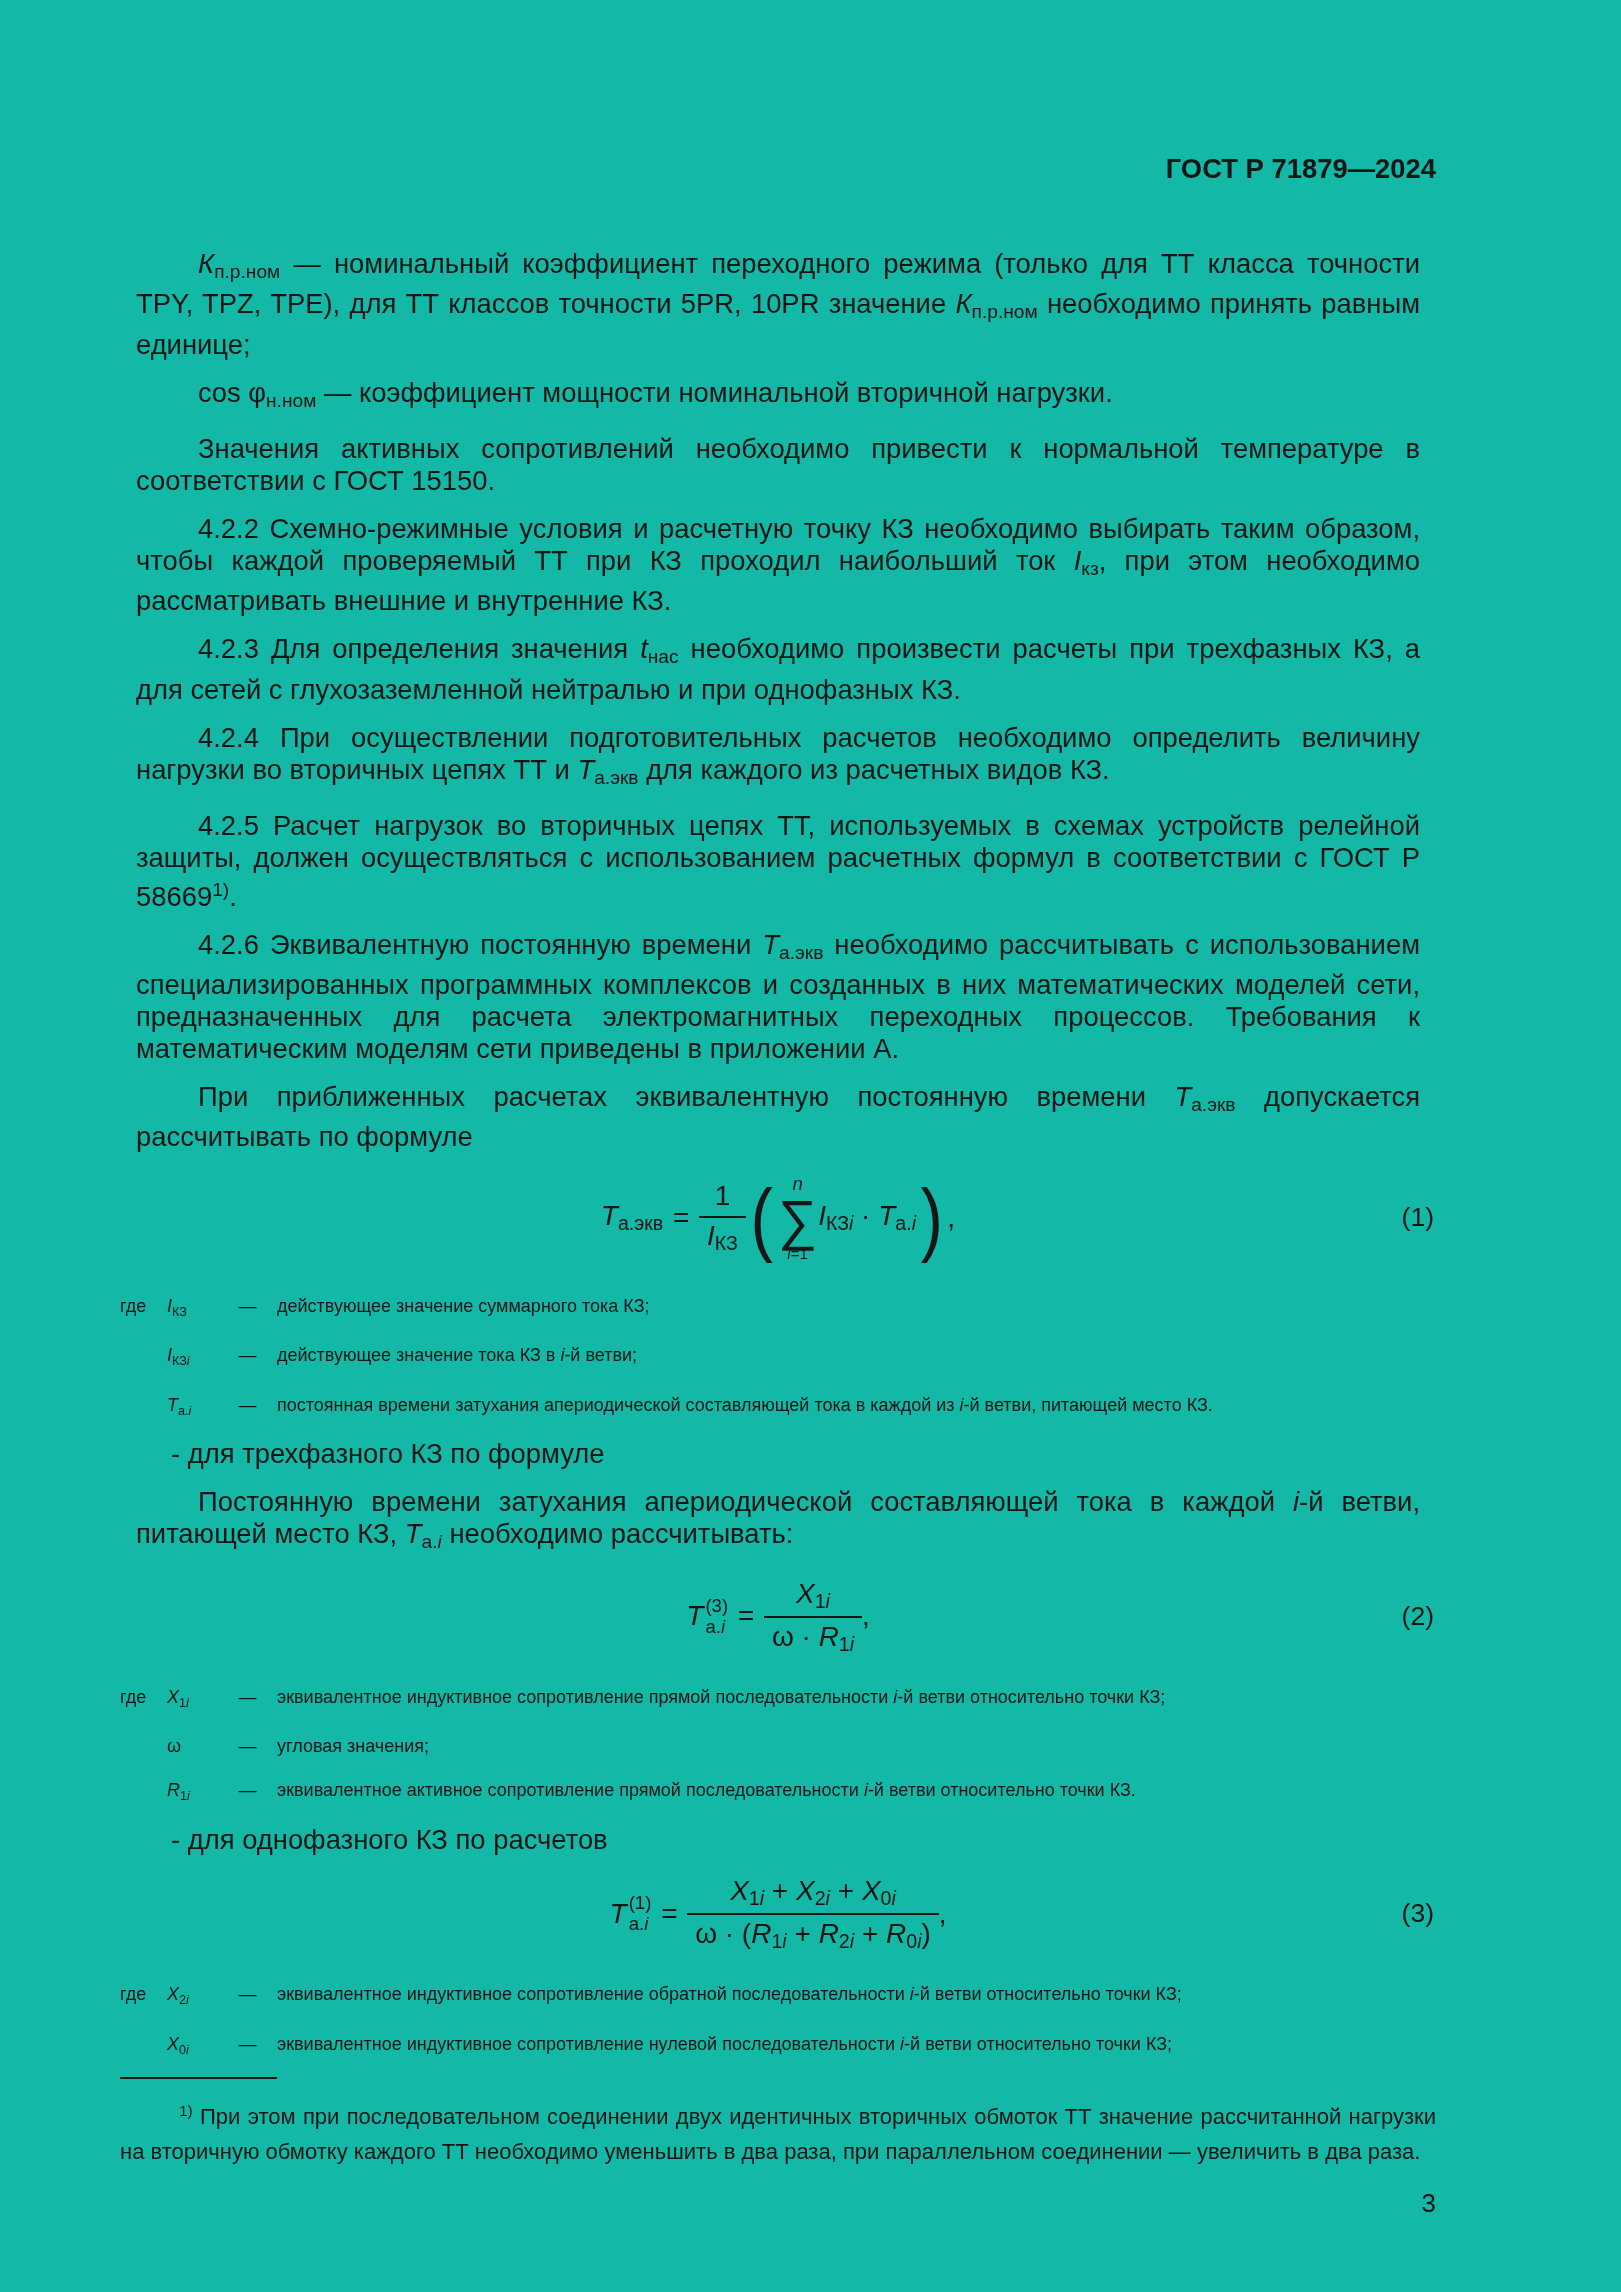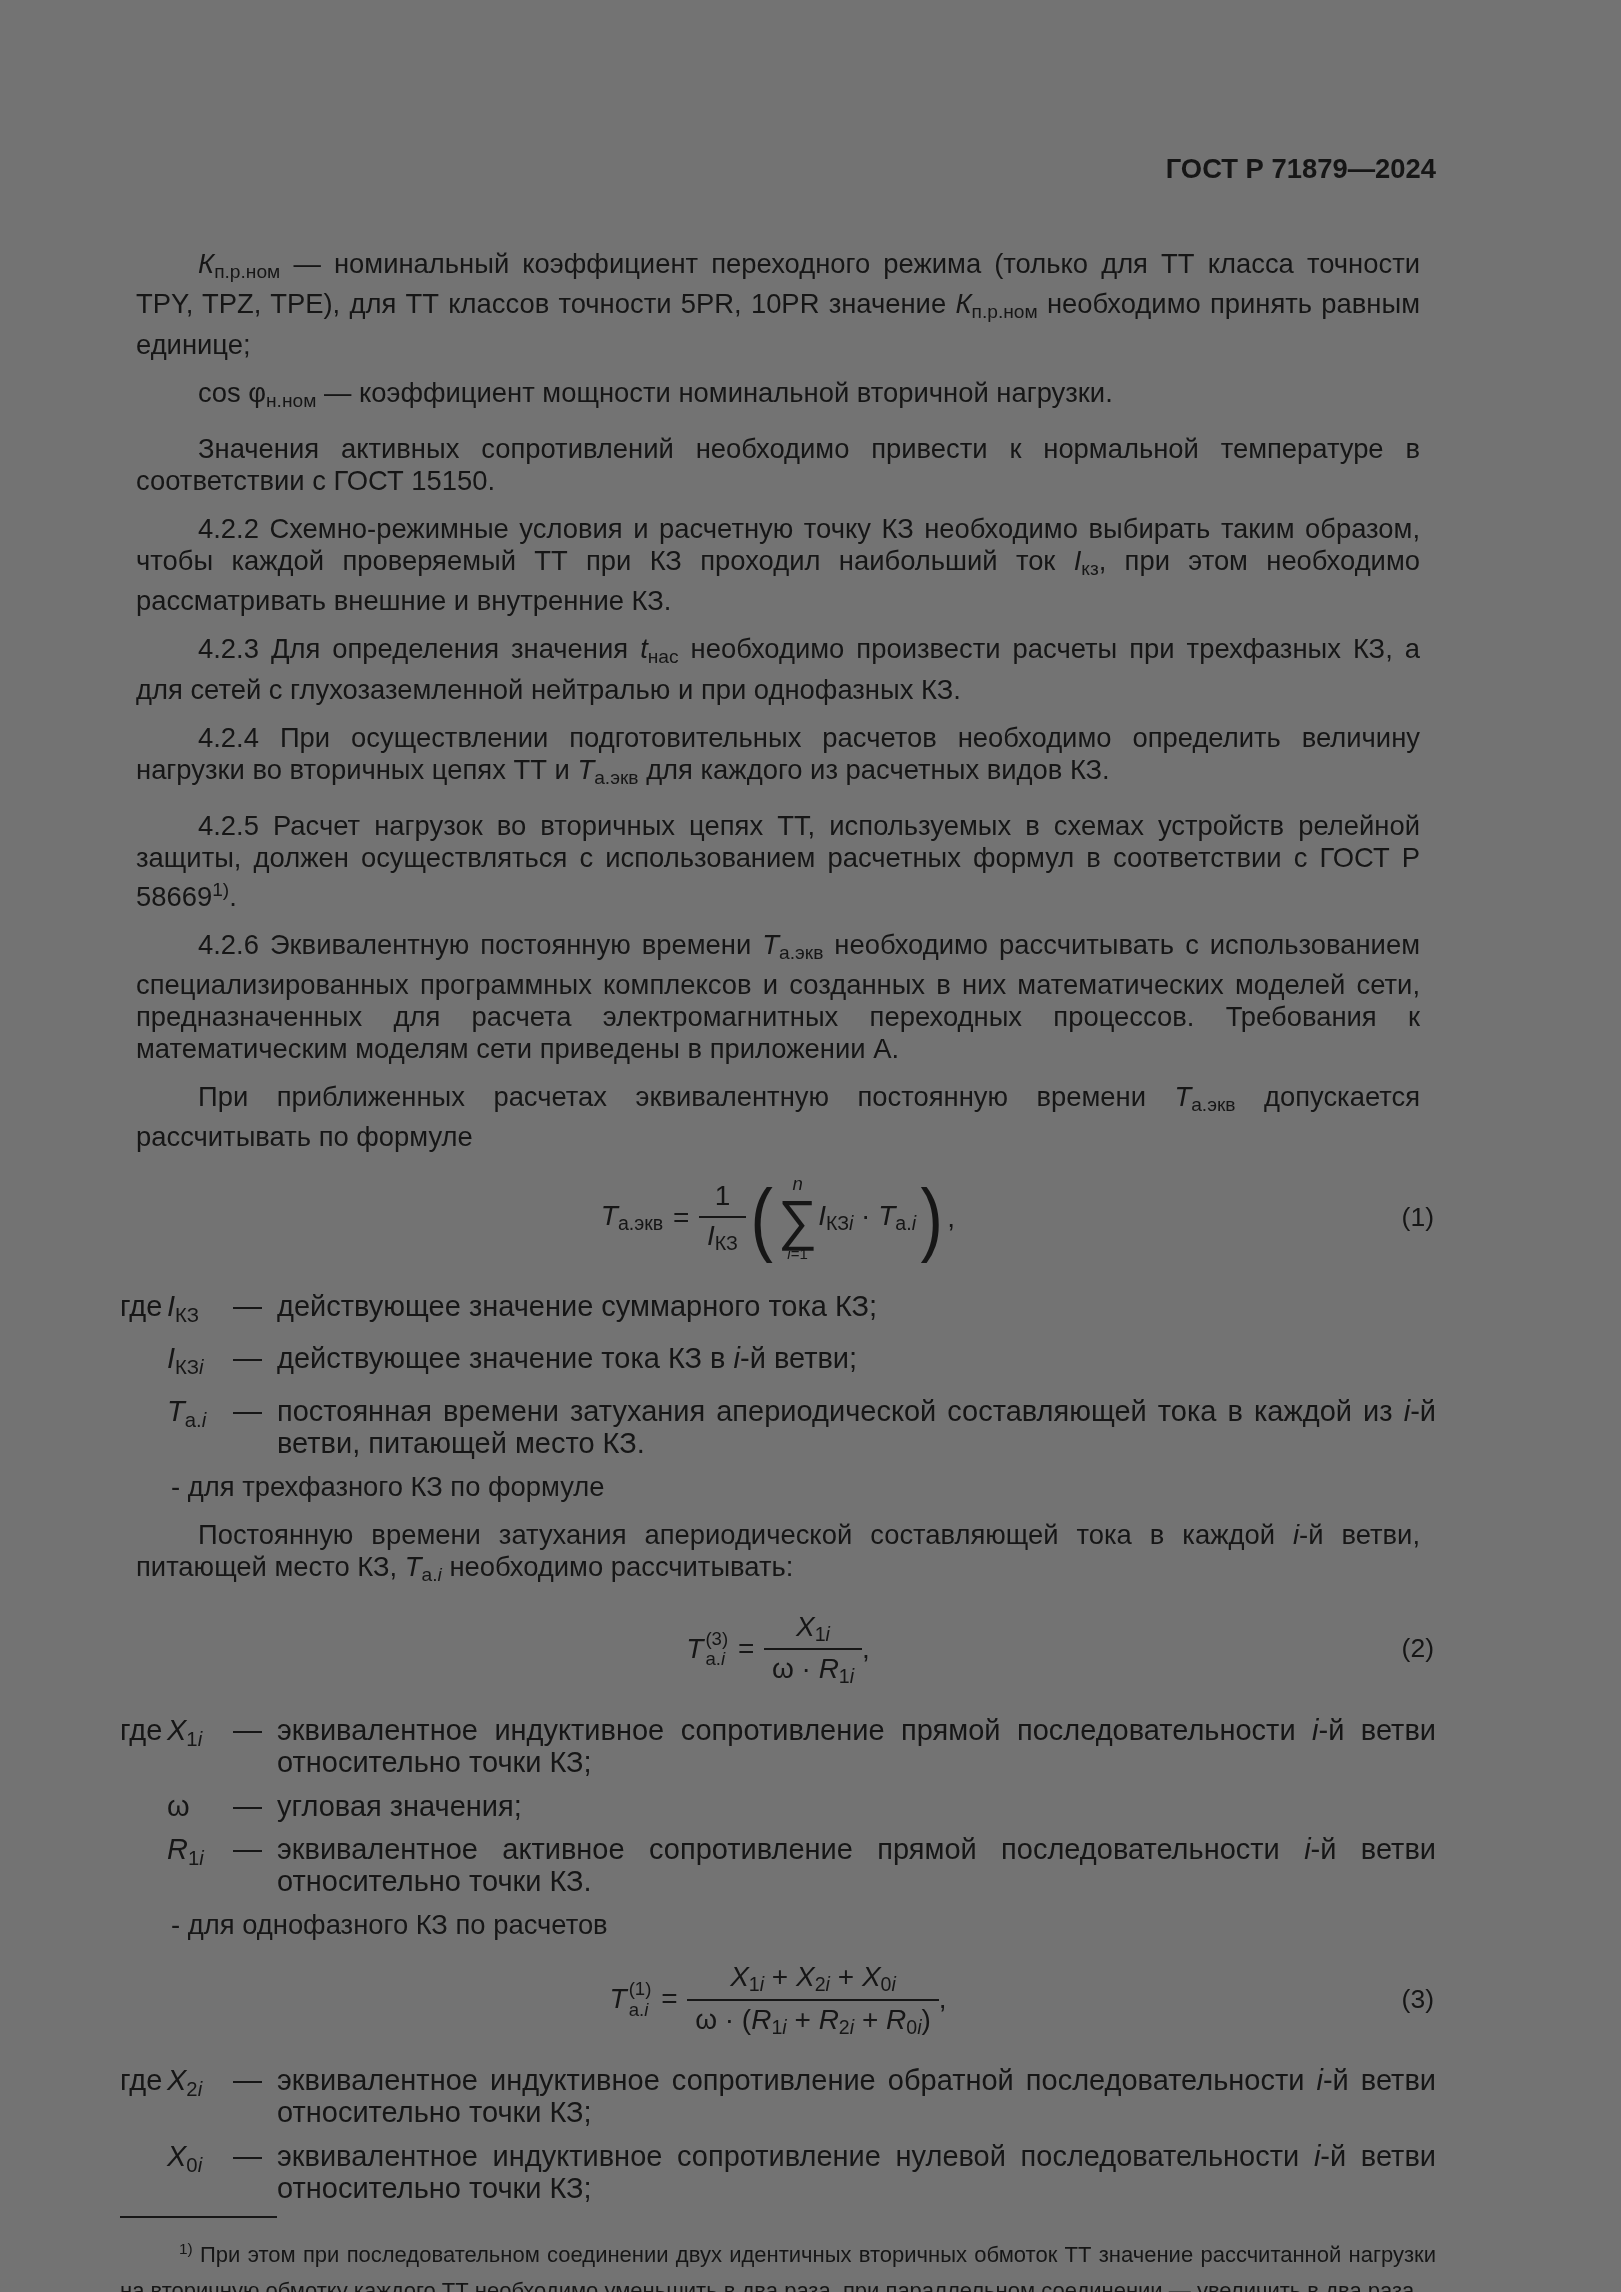--- a/index.html
+++ b/index.html
@@ -1,19 +1,19 @@
 <!DOCTYPE html>
 <html lang="ru"><head>
 <meta charset="utf-8">
 <style>
   html,body{margin:0;padding:0;background:#ffffff;}
   .page{
     width:1621px;height:2293px;box-sizing:border-box;
     padding:0 185px 0 120px;
-    background:#737373;color:#161616;
+    background:#14b8a6;color:#161616;
     font-family:"Liberation Sans",sans-serif;
     display:flex;flex-direction:column;overflow:hidden;
   }
   .doc-header{
     padding-top:153px;text-align:right;
     font-weight:bold;font-size:27.4px;line-height:32px;
   }
   .content{margin-top:47px;}
   .para{
     margin:16px;font-size:27.4px;line-height:32px;
@@ -40,21 +40,21 @@
   .fr-bot{border-top:2.5px solid #161616;padding:2.9px 7.8px 0;}
   .bigparen{font-size:82px;line-height:0.92;font-weight:normal;margin:0 2px;transform:scaleX(0.82);}
   .sum{display:inline-flex;flex-direction:column;align-items:center;line-height:1;margin:0 1px;}
   .s-top{font-size:18.6px;}
   .s-sig{font-size:55px;line-height:0.95;}
   .s-bot{font-size:15px;}
   .t-block{display:inline-flex;align-items:center;}
   .t-ss{display:inline-flex;flex-direction:column;align-items:flex-start;font-size:18.6px;line-height:1.12;margin-left:2px;}
   
   .where{margin:5.9px 0 0;}
-  .w-row{display:flex;font-size:29px;line-height:32px;margin-bottom:11.8px;}
+  .w-row{display:flex;font-size:18px;line-height:32px;margin-bottom:11.8px;}
   .w-term{flex:0 0 98px;display:flex;}
   .w-pre{flex:0 0 47px;}
   .w-dash{flex:0 0 59px;text-align:center;}
   .w-desc{flex:1;text-align:justify;hyphens:auto;}
   
   .footer{margin-top:auto;padding-bottom:167px;}
   .fn-rule{width:157px;border-top:2.9px solid #161616;margin-bottom:13.7px;}
   .footnote{margin:0;font-size:22px;line-height:36px;text-align:justify;text-indent:59px;hyphens:auto;}
   .page-num{text-align:right;font-size:26.5px;margin-top:17.6px;}
 </style>

